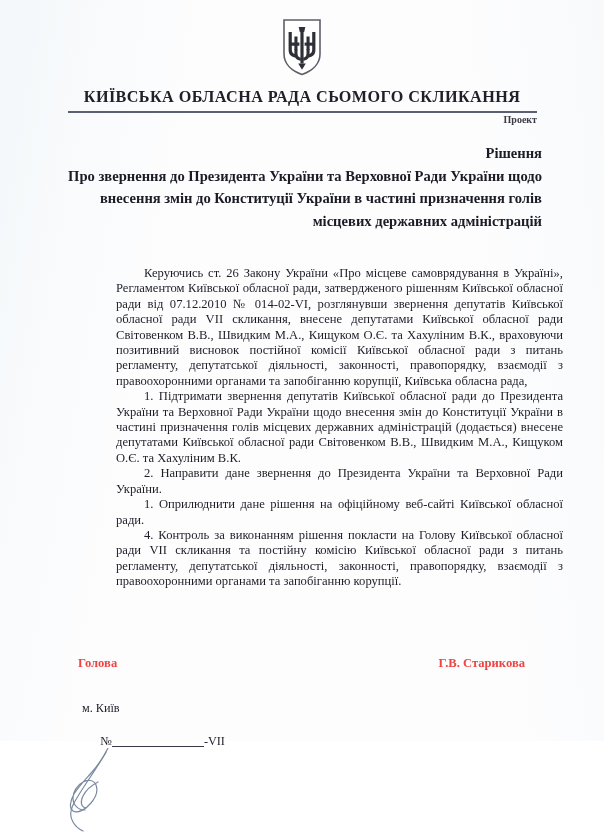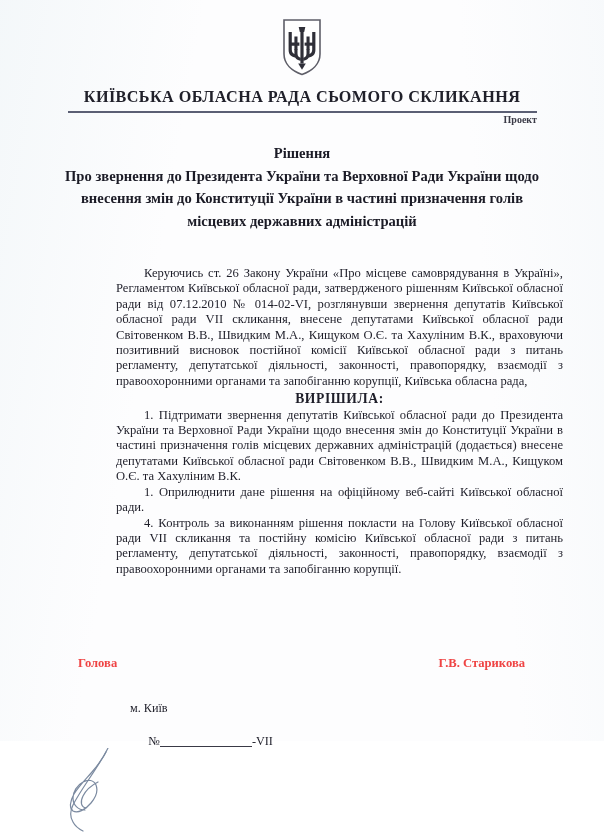--- a/index.html
+++ b/index.html
@@ -78,21 +78,21 @@
     font-size: 10px;
     color: #3a3a46;
   }
 
   
   .doc-title {
     position: absolute;
     top: 142px;
     left: 62px;
     width: 480px;
-    text-align: center;
+    text-align: right;
     font-weight: bold;
     font-size: 14.6px;
     line-height: 22.5px;
     color: #1b1b26;
   }
   .doc-title .kind {
     display: block;
   }
 
   
@@ -136,21 +136,20 @@
   }
 
   
   .footer-meta {
     position: absolute;
     top: 700px;
     left: 82px;
     font-size: 12.2px;
     line-height: 16.5px;
     color: #1e1e29;
-    margin-left: 48px;
   }
   .meta-line {
     white-space: pre;
   }
   .blank-short {
     display: inline-block;
     width: 22px;
     border-bottom: 1px solid #3a3a46;
     vertical-align: -2px;
   }
@@ -218,22 +217,22 @@
   <div class="doc-title">
     <span class="kind">Рішення</span>
     <span>Про звернення до Президента України та Верховної</span>
     <span>Ради України щодо внесення змін до Конституції</span>
     <span>України в частині призначення голів місцевих</span>
     <span>державних адміністрацій</span>
   </div>
 
   <div class="body-block">
     <p>Керуючись ст. 26 Закону України «Про місцеве самоврядування в Україні», Регламентом Київської обласної ради, затвердженого рішенням Київської обласної ради від 07.12.2010 № 014-02-VI, розглянувши звернення депутатів Київської обласної ради VII скликання, внесене депутатами Київської обласної ради Світовенком В.В., Швидким М.А., Кищуком О.Є. та Хахуліним В.К., враховуючи позитивний висновок постійної комісії Київської обласної ради з питань регламенту, депутатської діяльності, законності, правопорядку, взаємодії з правоохоронними органами та запобіганню корупції, Київська обласна рада,</p>
-    <p class="resolved">ВИРІШИЛА:</p>
     <p>1. Підтримати звернення депутатів Київської обласної ради до Президента України та Верховної Ради України щодо внесення змін до Конституції України в частині призначення голів місцевих державних адміністрацій (додається) внесене депутатами Київської обласної ради Світовенком В.В., Швидким М.А., Кищуком О.Є. та Хахуліним В.К.</p>
+    <p>2. Направити дане звернення до Президента України та Верховної Ради України.</p>
     <p>1. Оприлюднити дане рішення на офіційному веб-сайті Київської обласної ради.</p>
     <p>4. Контроль за виконанням рішення покласти на Голову Київської обласної ради VII скликання та постійну комісію Київської обласної ради з питань регламенту, депутатської діяльності, законності, правопорядку, взаємодії з правоохоронними органами та запобіганню корупції.</p>
   </div>
 
   <div class="sign-row">
     <span>Голова</span>
     <span>Г.В. Старикова</span>
   </div>
 
   <div class="footer-meta">

